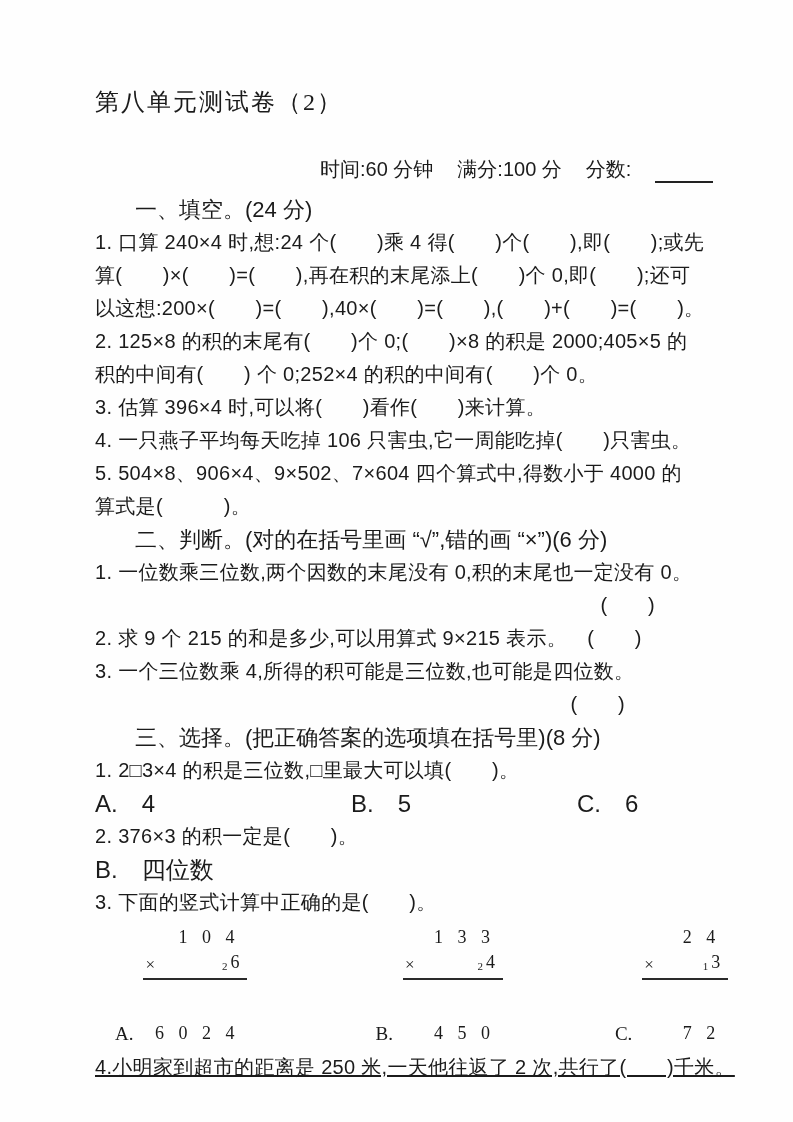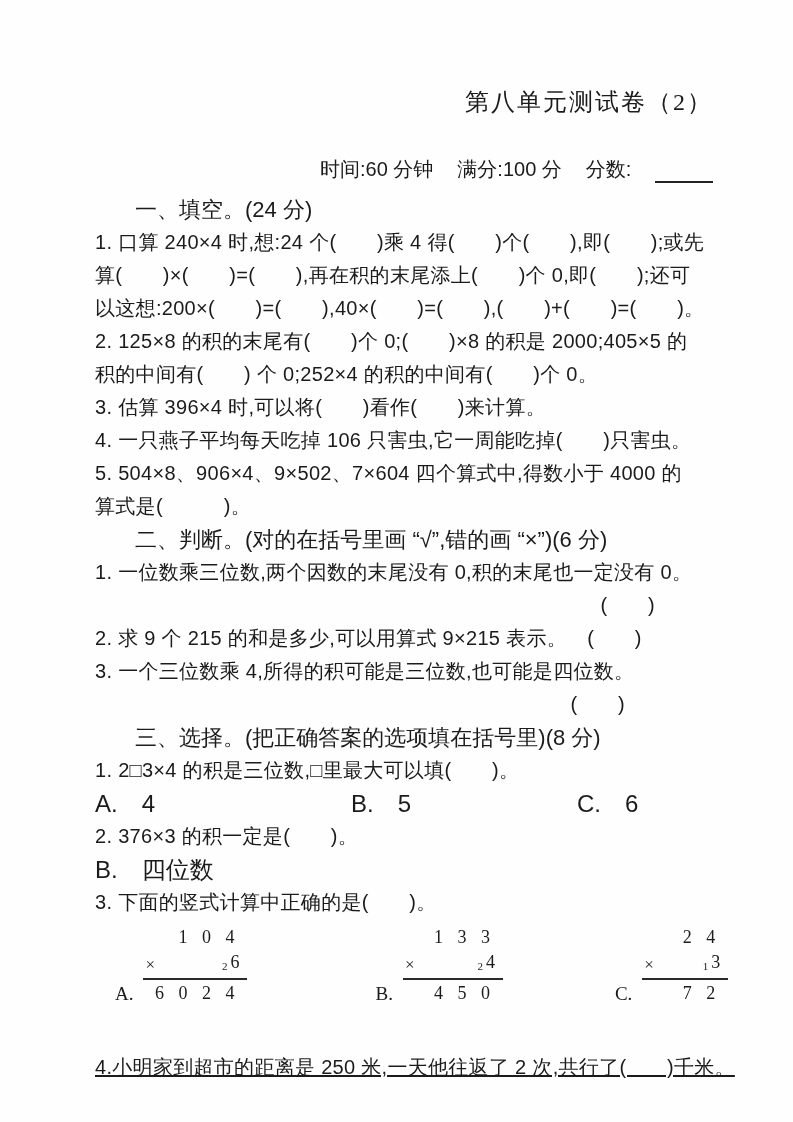--- a/index.html
+++ b/index.html
@@ -8,21 +8,21 @@
     position:relative;
     width:793px; height:1122px;
     margin:0 auto;
     background:#fefefe;
     color:#1b1b1b;
     font-family:"Liberation Sans","DejaVu Sans",sans-serif;
     padding:86px 80px 0 95px;
     overflow:hidden;
   }
   .title {
-    text-align:right;
+    text-align:left;
     font-family:"Liberation Serif","DejaVu Serif",serif;
     font-size:24px;
     letter-spacing:2px;
     font-weight:400;
   }
   .meta {
     margin-top:14px;
     margin-left:225px;
     font-size:20px;
     white-space:nowrap;
@@ -78,20 +78,21 @@
     border-bottom:2px solid #2a2a2a;
     line-height:25px; padding-bottom:1px;
   }
   .vtimes { font-size:17px; padding-left:2px; }
   .vmulnum { font-size:18px; padding-right:8px; }
   .vcarry { font-size:11px; position:relative; top:2px; margin-right:3px; }
   .vprod {
     font-size:18px; letter-spacing:5px;
     text-align:right; padding-right:8px;
     line-height:26px;
+    margin-top:40px;
   }
   .q4-line { margin-top:46px;text-decoration:underline; }
 </style>
 </head>
 <body>
 
 <div class="page">
 
   <div class="title">第八单元测试卷（2）</div>
 

